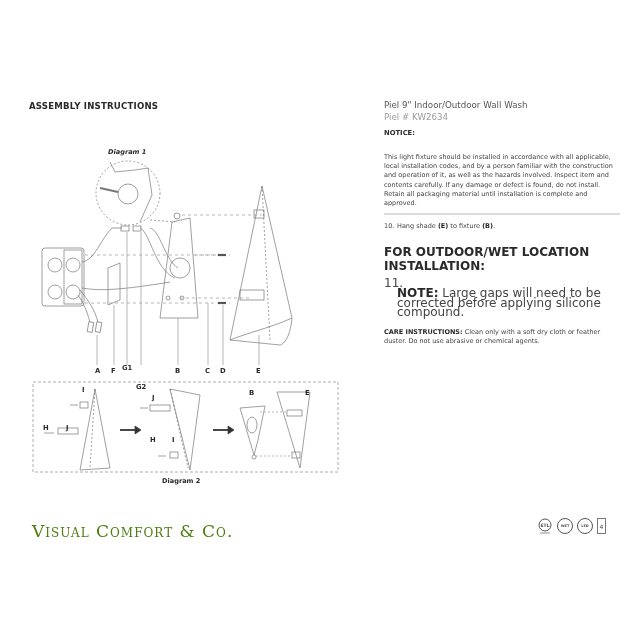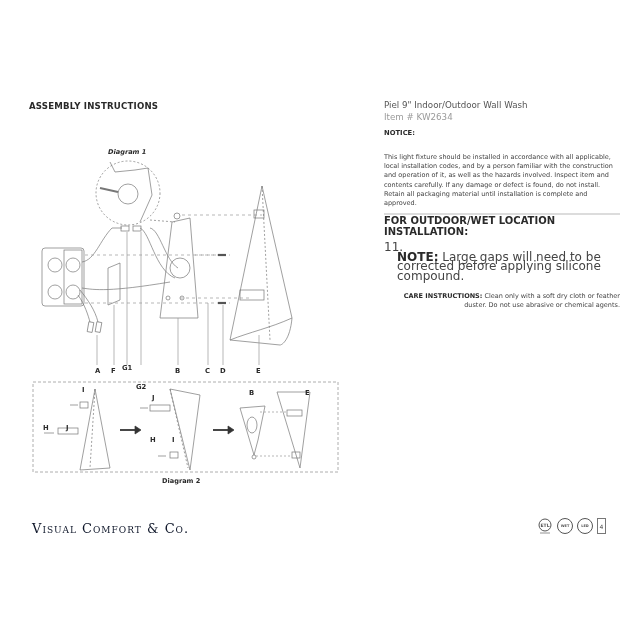--- a/index.html
+++ b/index.html
@@ -7,45 +7,49 @@
   .abs { position:absolute; }
   .h-assembly { left:29px; top:101px; font-size:8.6px; font-weight:bold; letter-spacing:0.2px; color:#2a2a2a; }
   .right { left:384px; top:100px; width:236px; }
   .prod-title { font-size:8.7px; color:#555; line-height:11px; }
   .item-no { font-size:8.7px; color:#9a9a9a; line-height:11px; margin-top:1px; }
   .notice-h { font-size:6.8px; font-weight:bold; color:#2a2a2a; margin-top:6px; }
   .notice-p { font-size:6.5px; line-height:9.2px; color:#444; margin-top:16px; }
   .divider { height:2px; background:#dcdcdc; margin-top:5px; }
   .step { font-size:6.5px; line-height:9.2px; color:#444; margin-top:7px; display:flex; }
   .step .num { width:13px; flex:none; }
-  .outdoor-h { font-size:10px; font-weight:bold; color:#2a2a2a; }
+  .outdoor-h { font-size:12px; font-weight:bold; color:#2a2a2a; margin-top:14px; }
   .step2 { font-size:12px; line-height:9.6px; color:#444; display:flex; margin-top:6px; }
   .step2 .num { width:13px; flex:none; }
-  .care { font-size:6.5px; line-height:9.6px; color:#444; margin-top:10px;text-align:right; }
+  .care { font-size:6.5px; line-height:9.6px; color:#444; margin-top:10px; }
   b { color:#2a2a2a; }
   .diag-label { font-size:6.6px; font-weight:bold; color:#2a2a2a; }
   .part-label { font-size:6.8px; font-weight:bold; color:#2a2a2a; position:absolute; }
-  .logo { left:32px; top:521px; font-family:"DejaVu Serif", serif; color:#0f172a; font-size:13px; letter-spacing:1px; font-variant:small-caps; }
+  .logo { left:32px; top:521px; font-family:"DejaVu Serif", serif; color:#4d7c0f; font-size:17px; letter-spacing:1px; font-variant:small-caps; }
   .badges { left:537px; top:518px; display:flex; gap:4px; align-items:center; }
   .badge-circle { width:14px; height:14px; border:1.5px solid #555; border-radius:50%; font-size:3.5px; display:flex; align-items:center; justify-content:center; color:#555; font-weight:bold; }
   .badge-rect { width:7px; height:14px; border:1px solid #777; font-size:6px; display:flex; align-items:center; justify-content:center; color:#444; }
   .etl { width:16px; height:16px; display:flex; align-items:center; justify-content:center; }
   svg text { font-family:"DejaVu Sans", sans-serif; }
 </style>
 </head>
 <body>
 
 <div class="abs h-assembly">ASSEMBLY INSTRUCTIONS</div>
 
 <div class="abs right">
   <div class="prod-title">Piel 9" Indoor/Outdoor Wall Wash</div>
-  <div class="item-no">Item # KW2634</div>
+  <div class="item-no">Piel # KW2634</div>
   <div class="notice-h">NOTICE:</div>
   <div class="notice-p">This light fixture should be installed in accordance with all applicable, local installation codes, and by a person familiar with the construction and operation of it, as well as the hazards involved. Inspect item and contents carefully. If any damage or defect is found, do not install. Retain all packaging material until installation is complete and approved.</div>
   <div class="divider"></div>
+  <div class="step">
+    <span class="num">10.</span>
+    <span><span>Hang shade </span><b>(E)</b><span> to fixture </span><b>(B)</b><span>.</span></span>
+  </div>
   <div class="outdoor-h">FOR OUTDOOR/WET LOCATION INSTALLATION:</div>
   <div class="step2">
     <span class="num">11.</span>
     <span><br><b>NOTE:</b><span> Large gaps will need to be corrected before applying silicone compound.</span></span>
   </div>
   <div class="care"><b>CARE INSTRUCTIONS:</b><span> Clean only with a soft dry cloth or feather duster. Do not use abrasive or chemical agents.</span></div>
 </div>
 
 <div class="abs diag-label" style="left:108px;top:148px;font-style:italic;">Diagram 1</div>
 

